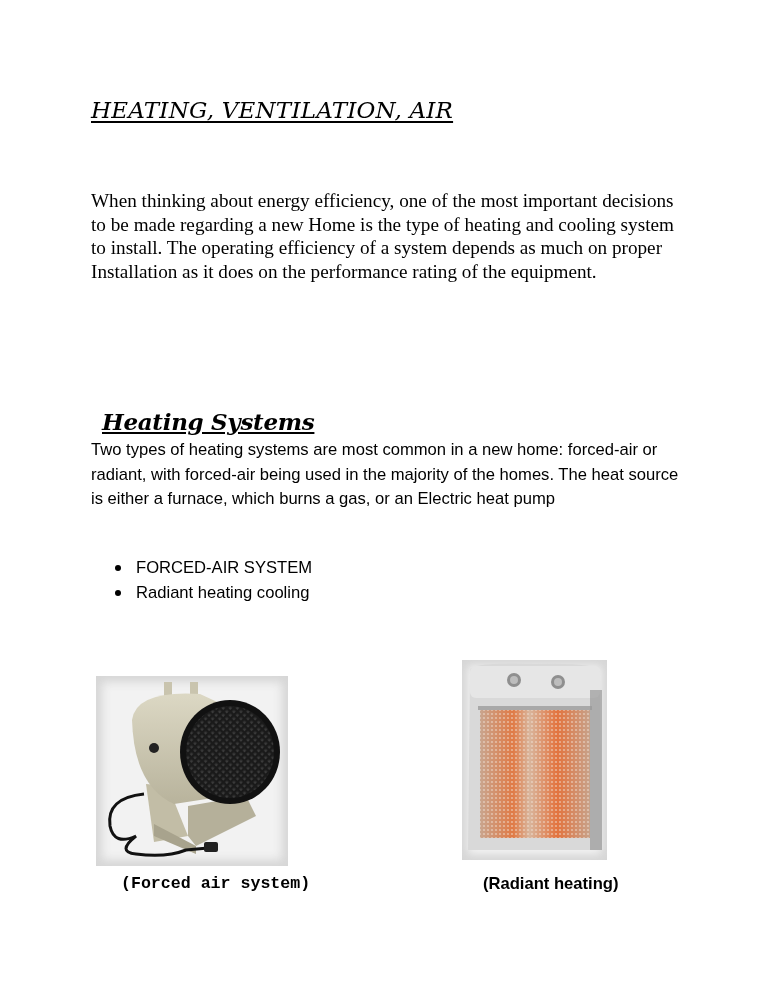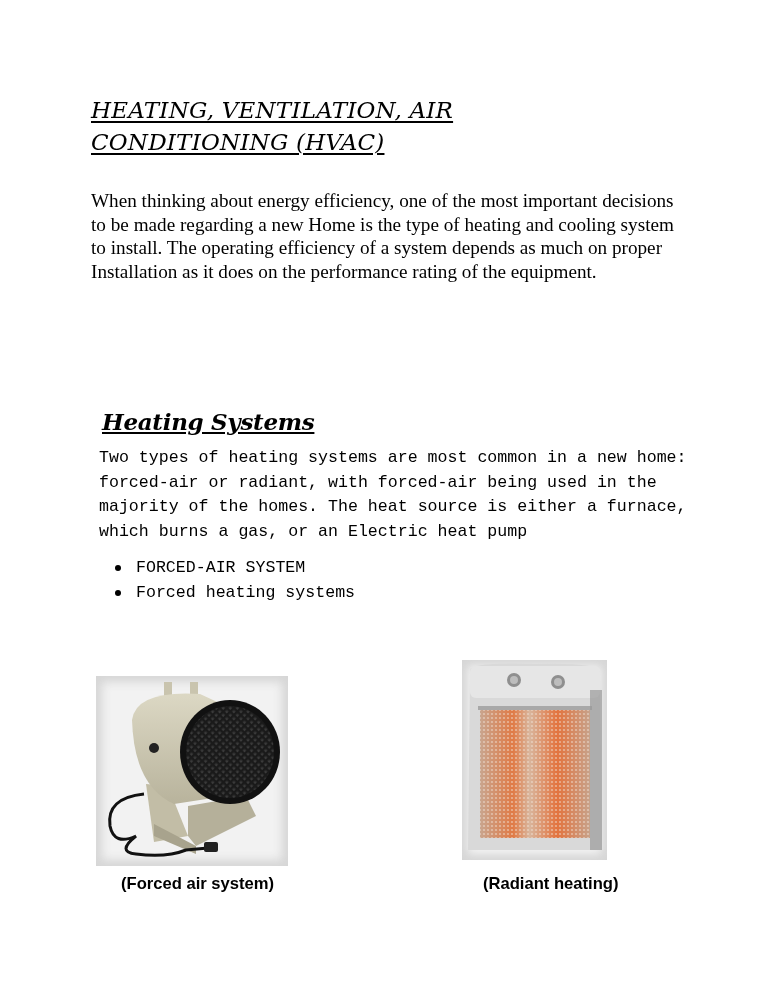--- a/index.html
+++ b/index.html
@@ -25,74 +25,73 @@
     .h2 {
       position: absolute; left: 91px; top: 396px;
       font-family: "DejaVu Serif", serif; font-style: italic; font-weight: bold;
       font-size: 23px; line-height: 30px;
       text-decoration: underline; text-decoration-thickness: 1.5px; text-underline-offset: 2px;
       margin: 11px; letter-spacing: -0.3px;
     }
 
     .heating-body {
       position: absolute; left: 91px; top: 438px; width: 600px;
-      font-family: Liberation Mono, monospace; font-size: 16.6px; line-height: 24.5px;
-      margin: 8px;
+      font-family: Liberation Sans, sans-serif; font-size: 16.6px; line-height: 24.5px;
+      margin: 0;
     }
 
     .bullets {
       position: absolute; left: 115px; top: 555px; margin: 0; padding: 0; list-style: none;
-      font-family: Liberation Mono, monospace; font-size: 16.6px; line-height: 25px;
+      font-family: Liberation Sans, sans-serif; font-size: 16.6px; line-height: 25px;
     }
     .bullets li { display: flex; align-items: center; }
     .bullets .dot { width: 6px; height: 6px; border-radius: 50%; background: #000; margin-right: 15px; display: inline-block; }
 
     .figure { position: absolute; }
     .fig1 { left: 96px; top: 676px; width: 192px; height: 190px; }
     .fig2 { left: 462px; top: 660px; width: 145px; height: 200px; }
 
     .photo-frame {
       position: absolute; inset: 0; background: #f2f2f2;
       box-shadow: inset 0 0 10px 6px #d6d6d6;
       overflow: hidden;
     }
 
     .caption {
       position: absolute; font-family: "Liberation Sans", sans-serif; font-weight: bold;
       font-size: 16.6px; line-height: 20px; white-space: nowrap;
     }
-    .cap1 { left: 121px; top: 874px; }
+    .cap1 { left: 121px; top: 874px; font-family: Liberation Mono, monospace; }
     .cap2 { left: 483px; top: 874px; text-align: right; }
   </style>
 </head>
 <body>
 
 <div class="page">
 
   <h1 class="title">
     <span>HEATING, VENTILATION, AIR</span>
-    <span>CONDITIONING (HVAC)</span>
   </h1>
 
   <div class="intro">
     <p>When thinking about energy efficiency, one of the most important decisions to be made regarding a new Home is the type of heating and cooling system to install. The operating efficiency of a system depends as much on proper Installation as it does on the performance rating of the equipment.</p>
   </div>
 
   <h2 class="h2">Heating Systems</h2>
 
   <p class="heating-body">Two types of heating systems are most common in a new home: forced-air or radiant, with forced-air being used in the majority of the homes. The heat source is either a furnace, which burns a gas, or an Electric heat pump</p>
 
   <ul class="bullets">
     <li>
       <span class="dot"></span>
       <span>FORCED-AIR SYSTEM</span>
     </li>
     <li>
       <span class="dot"></span>
-      <span>Forced heating systems</span>
+      <span>Radiant heating cooling</span>
     </li>
   </ul>
 
   <div class="figure fig1">
     <div class="photo-frame">
       <svg width="192" height="190" viewBox="0 0 192 190">
         <defs>
           <pattern id="grill" width="5" height="5" patternUnits="userSpaceOnUse" patternTransform="rotate(45)">
             <rect width="5" height="5" fill="#1a1a1a"></rect>
             <rect x="1.5" y="1.5" width="2.5" height="2.5" fill="#3a3a3a"></rect>

